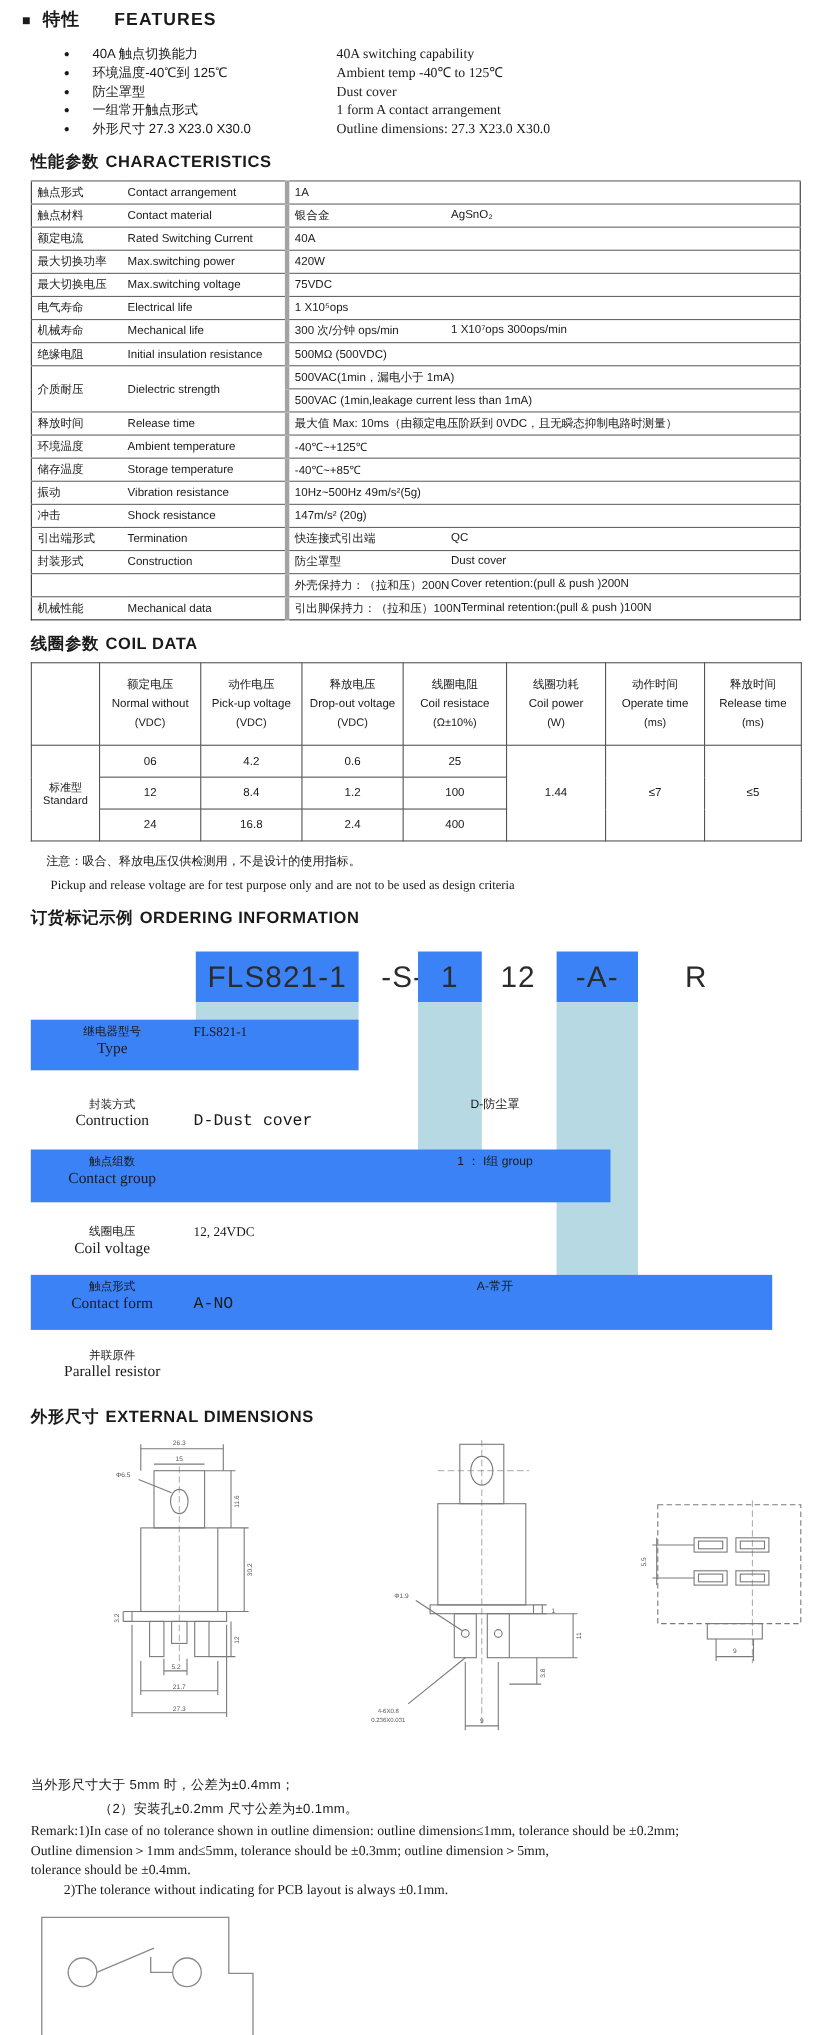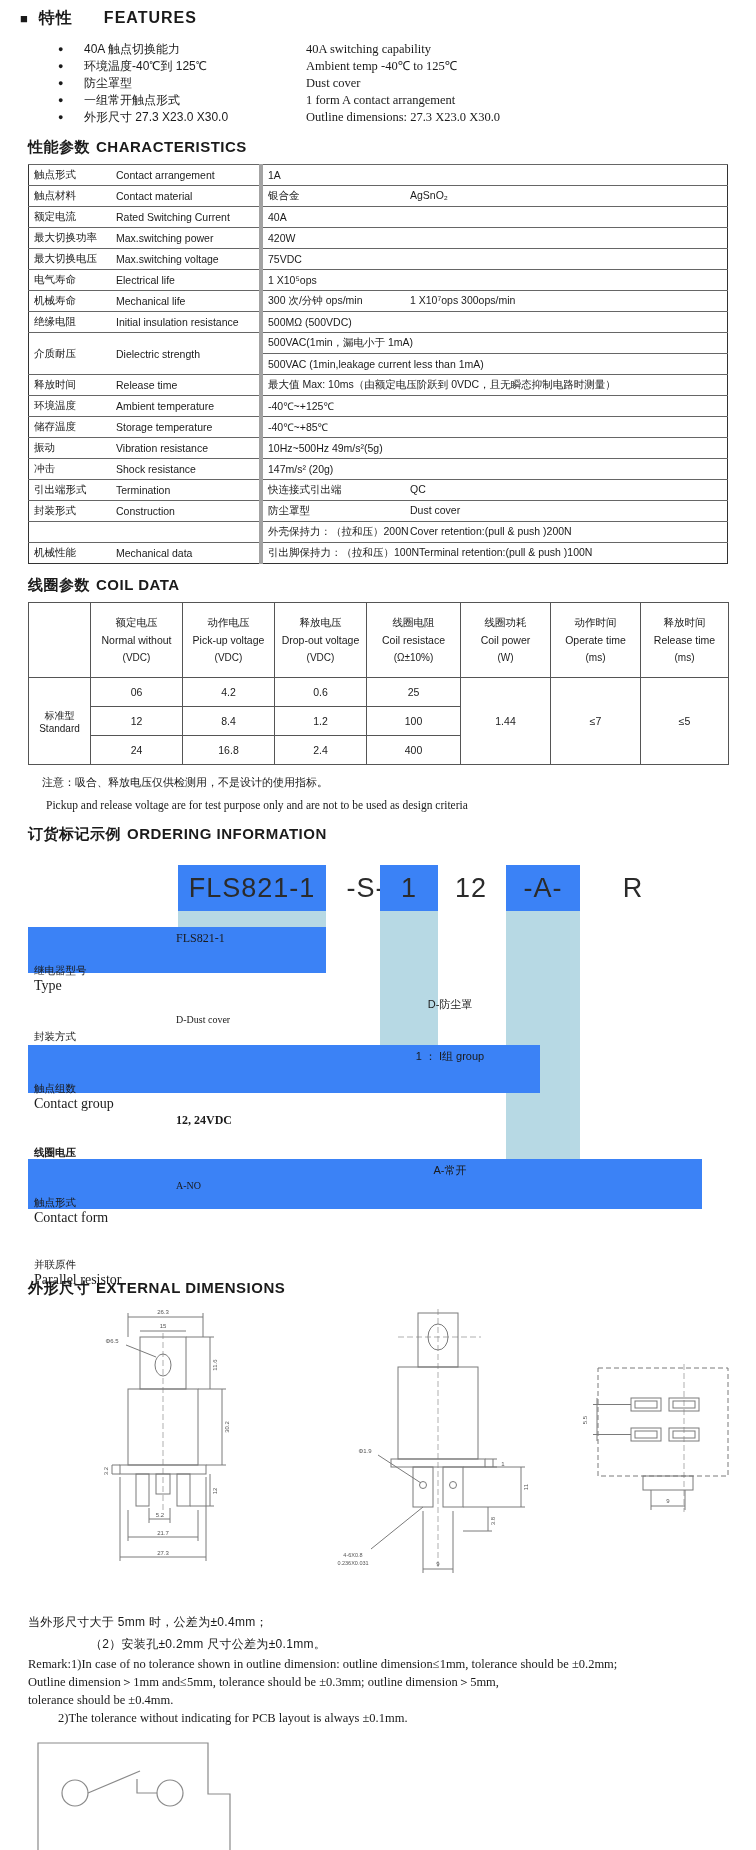--- a/index.html
+++ b/index.html
@@ -32,25 +32,25 @@
   table.coil tbody td,table.coil tbody th{height:24px;}
   .unit{font-size:10px;}
   .note-cn{font-size:11px;margin:10px 0 0 14px;}
   .note-en{font-size:11.5px;font-family:"Liberation Serif",serif;margin:9px 0 0 18px;}
   
   .ordering{position:relative;height:428px;margin-top:4px;}
   .code-part{position:absolute;top:14px;height:46px;line-height:46px;text-align:center;font-size:27px;color:#2b2b2b;letter-spacing:1px;}
   .hlbg{background:#3b82f6;}
   .ord-strip{position:absolute;background:#b7d9e4;}
   .ord-band{position:absolute;left:0;}
-  .ord-label{position:absolute;left:6px;top:4px;width:136px;text-align:left;font-size:10.5px;line-height:15px;margin-top:32px;}
+  .ord-label{position:absolute;left:6px;top:4px;width:136px;text-align:center;font-size:10.5px;line-height:15px;}
   .ord-label .en{font-family:"Liberation Serif",serif;font-size:14px;}
   .ord-value{position:absolute;left:148px;top:4px;width:548px;font-size:11px;line-height:15px;}
   .ord-value .l1{font-size:11px;text-align:center;}
-  .ord-value .l2{font-family:Liberation Serif, serif;font-size:10px;}
+  .ord-value .l2{font-family:Liberation Mono, monospace;font-size:15px;}
   .serifval{font-family:"Liberation Serif",serif;font-size:12px;}
   
   .drawings{position:relative;height:300px;margin-top:2px;}
   .drawings svg{position:absolute;}
   .dimtxt{font-size:6px;fill:#555;}
   .dimtxt2{font-size:5.5px;fill:#555;}
   
   .remarks{margin-top:6px;font-size:12px;line-height:22px;}
   .remarks .rcn{letter-spacing:0.3px;}
   .remarks .ren{font-family:"Liberation Serif",serif;font-size:12.5px;line-height:18px;}
@@ -339,30 +339,30 @@
       <div class="ord-band" style="top: 142px; height: 48px; width: 700px;">
         <div class="ord-label">
           <div class="cn">封装方式</div>
           <div class="en">Contruction</div>
         </div>
         <div class="ord-value">
           <div class="l1">D-防尘罩</div>
           <div class="l2">D-Dust cover</div>
         </div>
       </div>
-      <div class="ord-band hlbg" style="top: 194px; height: 48px; width: 512px;">
+      <div class="ord-band hlbg" style="top: 194px; height: 48px; width: 512px; padding-left: 15px;">
         <div class="ord-label">
           <div class="cn">触点组数</div>
           <div class="en">Contact group</div>
         </div>
         <div class="ord-value">
           <div class="l1">1 ： I组 group</div>
         </div>
       </div>
-      <div class="ord-band" style="top: 258px; height: 46px; width: 700px; font-weight: bold;">
+      <div class="ord-band" style="top: 258px; height: 46px; width: 700px;">
         <div class="ord-label">
           <div class="cn">线圈电压</div>
           <div class="en">Coil voltage</div>
         </div>
         <div class="ord-value">
           <div class="serifval">12, 24VDC</div>
         </div>
       </div>
       <div class="ord-band hlbg" style="top: 308px; height: 50px; width: 674px;">
         <div class="ord-label">

